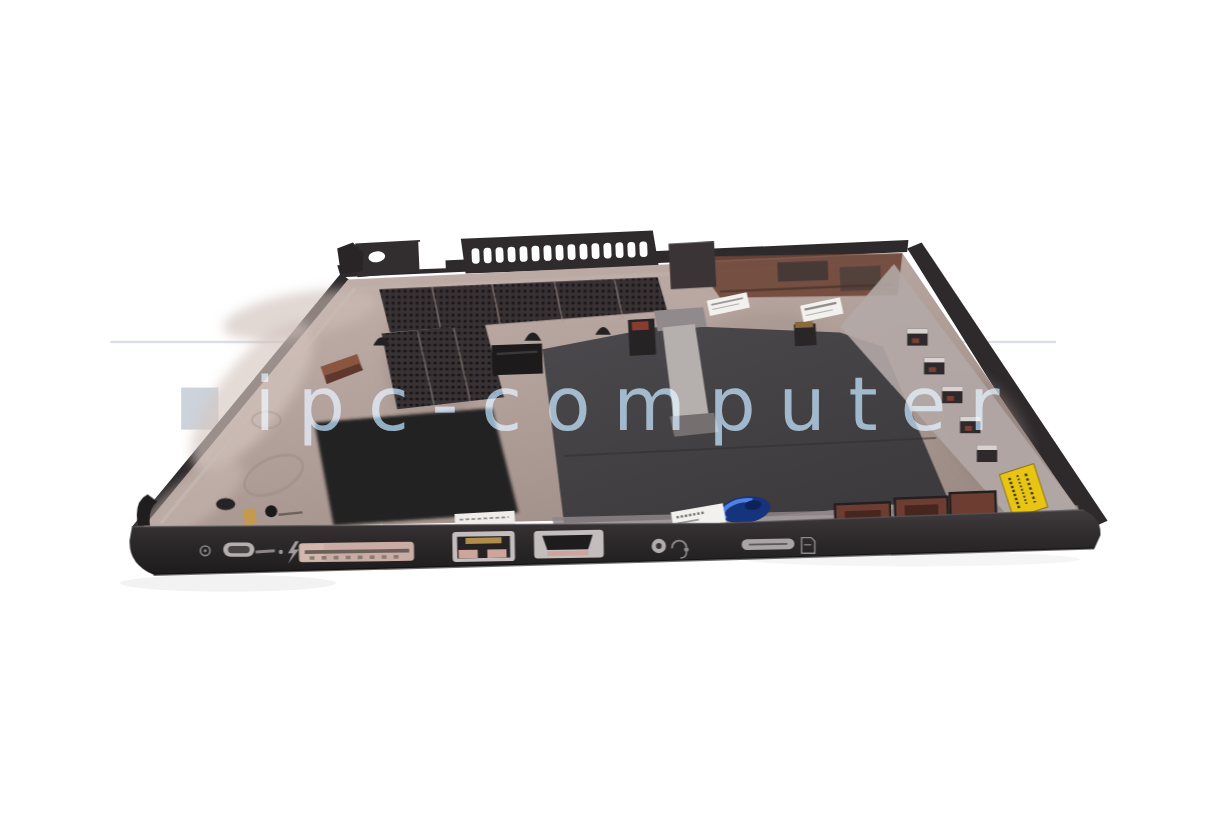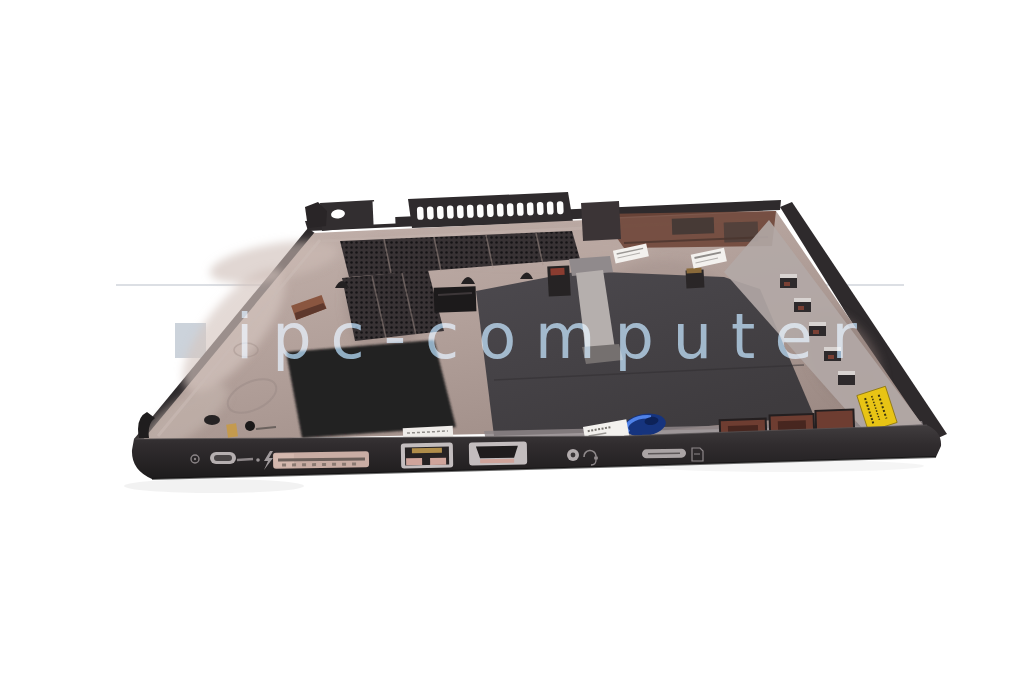--- a/index.html
+++ b/index.html
@@ -1,17 +1,17 @@
 <!DOCTYPE html>
 <html style="--case_rim: #2e2a2c; --wall_top: #413d3f; --wall_bottom: #1d1b1c; --interior_light: #c6b5af; --interior_mid: #a7958e; --mesh_dark: #37322f; --foam_black: #232021; --mylar_sheet: #474449; --hinge_red_brown: #6f4639; --compartment_red: #6e3d31; --dock_connector_pink: #c9ada4; --port_frame_gray: #c3bdbe; --pin_pink: #cfa49b; --pin_gold: #b08d4a; --sticker_yellow: #e8c415; --badge_blue: #16347e; --label_white: #f3f1ee; --watermark_text: #8fb3cf; --watermark_square: #ccd3db; --watermark_line: #dcdfe4;"><head>
 <meta charset="utf-8">
 <style>
   html,body{margin:0;padding:0;background:#ffffff;}
   #stage{position:relative;width:928px;height:680px;overflow:hidden;background:#ffffff;
-         font-family:"DejaVu Sans", sans-serif;margin-left:24px;}
+         font-family:"DejaVu Sans", sans-serif;}
   #wm-line{position:absolute;left:92px;top:284px;width:788px;height:2px;
            background:var(--watermark_line,#dcdfe4);z-index:1;}
   #wm-square{position:absolute;left:151px;top:323px;width:31px;height:35px;
              background:var(--watermark_square,#ccd3db);z-index:1;}
   #photo-svg{position:absolute;left:0;top:0;z-index:2;}
   #wm-text{position:absolute;left:212px;top:300px;z-index:3;
            font-size:62px;letter-spacing:19px;font-weight:400;
            color:var(--watermark_text,#8fb3cf);mix-blend-mode:screen;opacity:.9;
            white-space:nowrap;pointer-events:none;}
   .rim{fill:var(--case_rim,#2e2a2c);}

